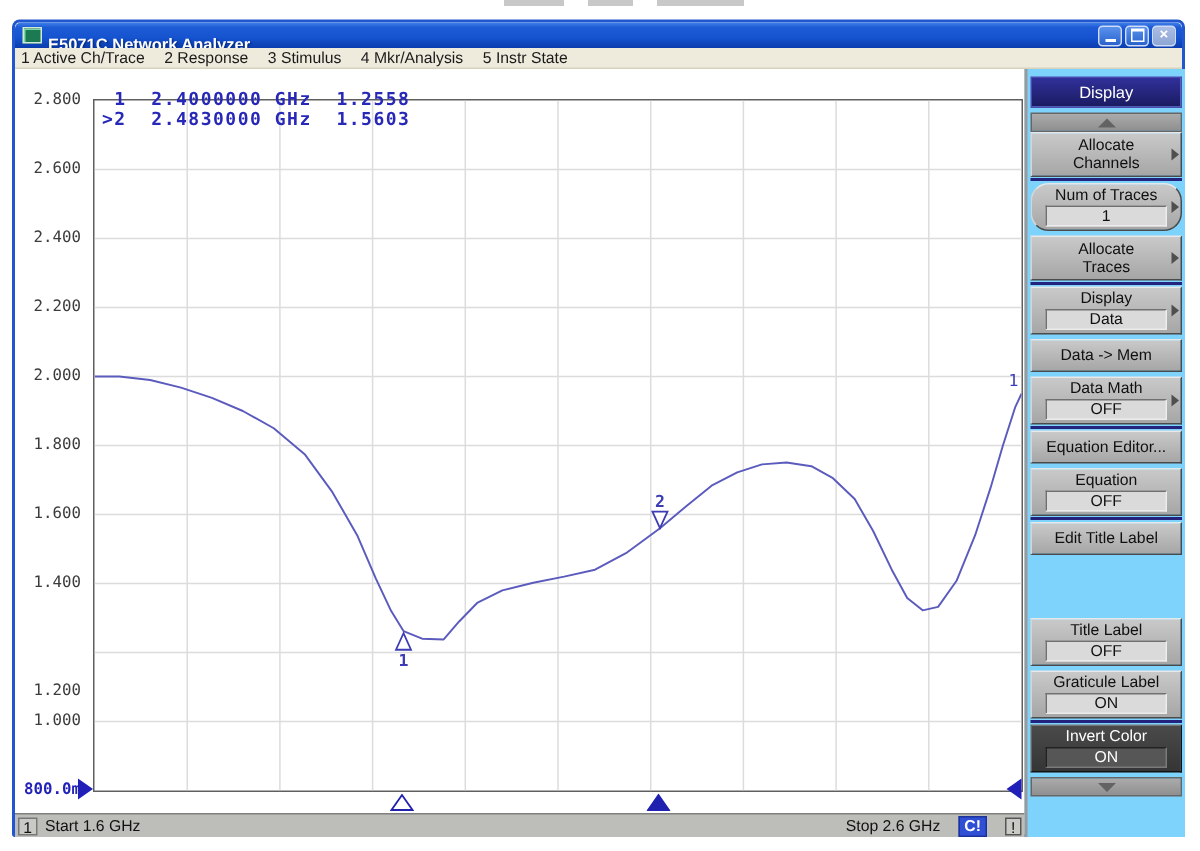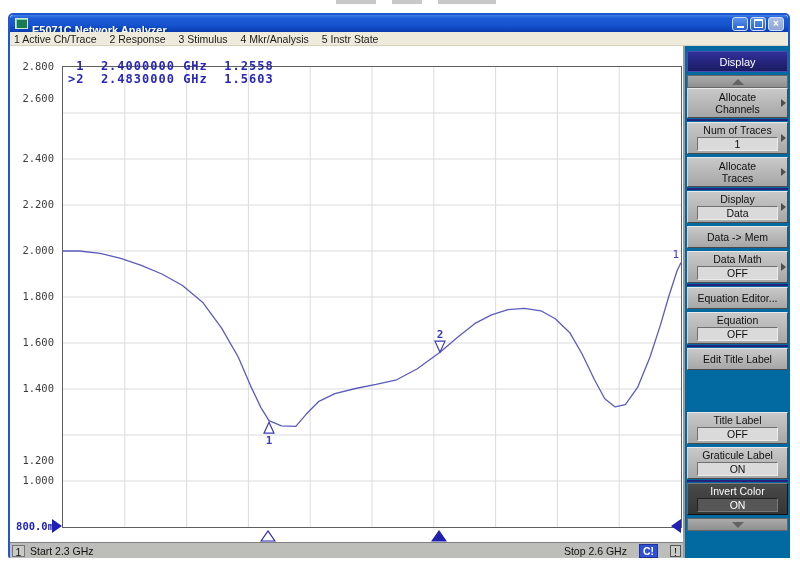--- a/index.html
+++ b/index.html
@@ -64,21 +64,21 @@
   .chan-box{width:13px;height:12px;border:1px solid #777;background:#c9c9c5;text-align:center;
             line-height:12px;margin:0 5px 0 2px;box-sizing:border-box;}
   .status-center{position:absolute;left:0;width:100%;text-align:center;pointer-events:none;}
   .status-right{position:absolute;right:2px;display:flex;align-items:center;gap:12px;}
   .cal-badge{background:#2f4fd4;color:#fff;font-weight:bold;padding:0 3px;height:12px;line-height:12px;
              border:1px solid #1c339c;}
   .alert-box{border:1px solid #555;background:#c9c9c5;width:11px;height:12px;text-align:center;
              line-height:12px;box-sizing:border-box;}
 
   
-  .sidebar{position:absolute;left:683px;top:46px;width:107px;height:512px;background:#0369a1;
+  .sidebar{position:absolute;left:683px;top:46px;width:107px;height:512px;background:#7dd3fc;
            border-left:2px solid #9a9a9a;box-sizing:border-box;padding-top:5px;}
   .sk-title{margin:0 2px;height:21px;line-height:21px;text-align:center;color:#ffffff;font-size:11px;
             background:linear-gradient(180deg,#30309a,#1b1b62);border:1px solid #4a4ab0;box-sizing:border-box;}
   .sk-scroll{margin:3px 2px 0 2px;height:13px;background:linear-gradient(180deg,#ababab,#8f8f8f);
              border:1px solid #666;box-sizing:border-box;display:flex;align-items:center;justify-content:center;}
   .sk-tri-up{width:0;height:0;border-left:6px solid transparent;border-right:6px solid transparent;
              border-bottom:6px solid #636363;}
   .sk-tri-down{width:0;height:0;border-left:6px solid transparent;border-right:6px solid transparent;
                border-top:6px solid #636363;}
   .sk-btn{position:relative;margin:0 2px;background:linear-gradient(180deg,#c9c9c9,#a6a6a6);
@@ -128,21 +128,21 @@
       <span class="menu-item">3 Stimulus</span>
       <span class="menu-item">4 Mkr/Analysis</span>
       <span class="menu-item">5 Instr State</span>
     </div>
 
   <div class="mainarea"></div>
 
 
   <div id="yticks">
       <div class="ytick" style="top: 60px;">2.800</div>
-      <div class="ytick" style="top: 92px;">2.600</div>
+      <div class="ytick" style="top: 106px;">2.600</div>
       <div class="ytick" style="top: 152px;">2.400</div>
       <div class="ytick" style="top: 198px;">2.200</div>
       <div class="ytick" style="top: 244px;">2.000</div>
       <div class="ytick" style="top: 290px;">1.800</div>
       <div class="ytick" style="top: 336px;">1.600</div>
       <div class="ytick" style="top: 382px;">1.400</div>
       <div class="ytick" style="top: 428px; margin-top: 26px;">1.200</div>
       <div class="ytick" style="top: 474px;">1.000</div>
       <div class="ytick ref" style="top: 520px;">800.0m</div>
     </div>
@@ -183,41 +183,41 @@
       <div class="stim" style="left: 260px;"><svg width="16" height="12">
           <polygon points="8,1 1,11 15,11" fill="#ffffff" stroke="#2020b0" stroke-width="1.2"></polygon>
         </svg></div>
       <div class="stim" style="left: 430.98px;"><svg width="16" height="12">
           <polygon points="8,1 1,11 15,11" fill="#2020b0" stroke="#2020b0" stroke-width="1.2"></polygon>
         </svg></div>
     </div>
 
   <div class="statusbar">
     <div class="chan-box">1</div>
-    <span>Start 2.3 GHz</span>
+    <span>Start 1.6 GHz</span>
     <div class="status-right">
       <span>Stop 2.6 GHz</span>
       <span class="cal-badge">C!</span>
       <span class="alert-box">!</span>
     </div>
   </div>
 
   <div class="sidebar" id="sidebar">
     <div class="sk-title">Display</div>
     <div class="sk-scroll">
         <div class="sk-tri-up"></div>
       </div>
     <div id="skbtns">
         <div class="sk-btn" style="height: 30px;">
           <div class="sk-line">Allocate</div>
           <div class="sk-line">Channels</div>
           <span class="sk-arrow"></span>
         </div>
         <div class="sk-gap navy"></div>
-        <div class="sk-btn" style="height: 32px;">
+        <div class="sk-btn" style="height: 32px; border-radius: 12px;">
           <div class="sk-line">Num of Traces</div>
           <div class="sk-val">1</div>
           <span class="sk-arrow"></span>
         </div>
         <div class="sk-gap"></div>
         <div class="sk-btn" style="height: 30px;">
           <div class="sk-line">Allocate</div>
           <div class="sk-line">Traces</div>
           <span class="sk-arrow"></span>
         </div>

